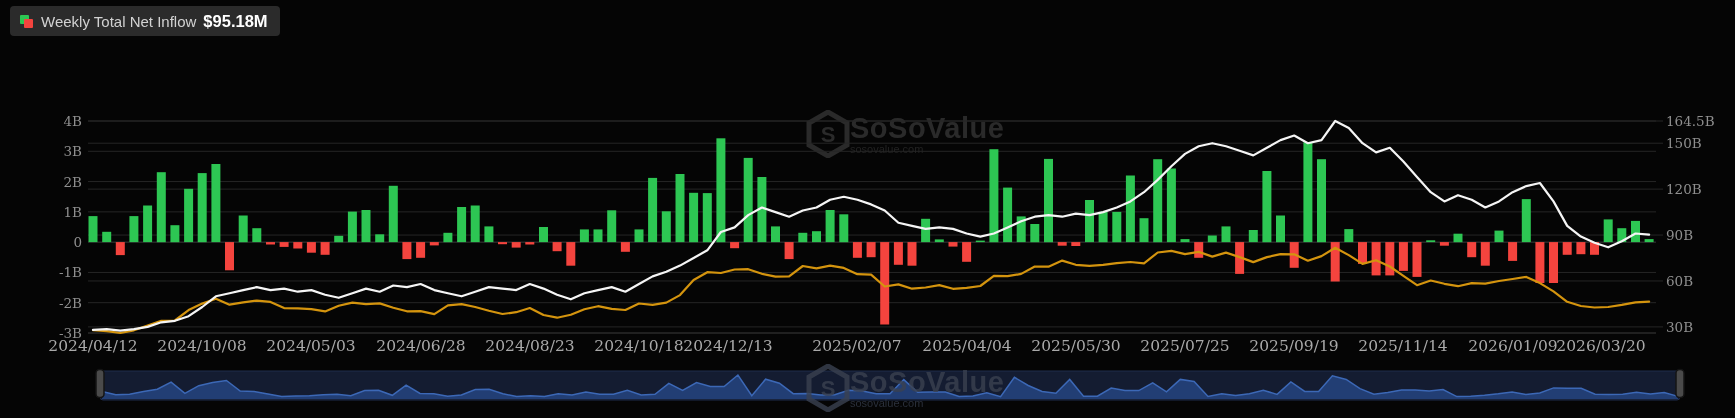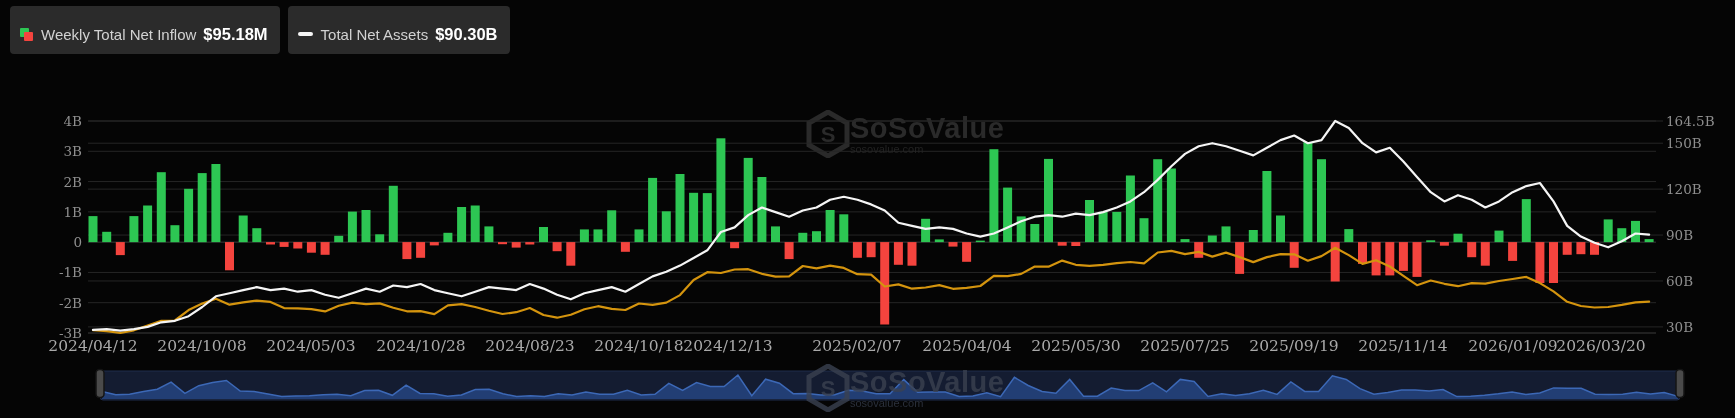--- a/index.html
+++ b/index.html
@@ -1,21 +1,21 @@
 <!DOCTYPE html>
 <html><head>
 <meta charset="utf-8">
 <style>
   html,body{margin:0;padding:0;background:#000;}
   .stage{position:relative;width:1735px;height:418px;background:#050505;overflow:hidden;
          font-family:"Liberation Sans","DejaVu Sans",sans-serif;}
   
   .legend{position:absolute;top:6px;left:10px;display:flex;gap:8px;z-index:30;}
   .pill{display:flex;align-items:center;background:#2b2b2b;border-radius:4px;
-        padding:8px 12px 0 10px;height:40px;cursor:pointer;}
+        padding:0 12px 0 10px;height:30px;cursor:pointer;}
   .pill .lbl{color:#d2d2d2;font-size:15px;white-space:nowrap;}
   .pill .val{color:#ffffff;font-size:16.5px;font-weight:700;margin-left:7px;white-space:nowrap;}
   .ic-squares{position:relative;width:13px;height:13px;margin-right:8px;flex:0 0 auto;}
   .ic-squares .sq1{position:absolute;left:0;top:0;width:9px;height:9px;border-radius:1px;}
   .ic-squares .sq2{position:absolute;right:0;bottom:0;width:9px;height:9px;border-radius:1px;}
   .ic-dash{width:15px;height:4.5px;border-radius:3px;margin-right:8px;flex:0 0 auto;}
   
   .ylab{position:absolute;font-family:"DejaVu Serif","Liberation Serif",serif;
         font-size:13.5px;color:#8f8f8f;line-height:18px;}
   .ylab.left{width:46px;text-align:right;}
@@ -34,25 +34,20 @@
 <div class="stage">
 
   <div class="legend">
     <div class="pill">
       <span class="ic-squares">
         <span class="sq1" id="sq-pos" style="background: rgb(45, 198, 83);"></span>
           <span class="sq2" id="sq-neg" style="background: rgb(244, 68, 62);"></span>
       </span>
       <span class="lbl">Weekly Total Net Inflow</span>
       <span class="val">$95.18M</span>
-    </div>
-    <div class="pill">
-      <span class="ic-dash" id="dash-assets" style="background: rgb(245, 245, 245);"></span>
-      <span class="lbl">Total Net Assets</span>
-      <span class="val">$90.30B</span>
     </div>
   </div>
 
   <div class="wm" id="wm-top" style="left:806px;top:110px;opacity:.95;">
   <svg width="44" height="48" viewBox="0 0 44 48" style="position:static">
     <polygon points="22,2 41,13 41,35 22,46 3,35 3,13" fill="none" stroke="#2c2c2c" stroke-width="5"></polygon>
     <text x="22" y="32" text-anchor="middle" font-size="22" font-weight="bold" fill="#2c2c2c" font-family="Liberation Sans,sans-serif">S</text>
   </svg>
   <span class="wm-text">
     <div class="wm-name" style="color:#2c2c2c">SoSoValue</div>
@@ -219,21 +214,21 @@
       <div class="ylab" style="left:1666px;top:134px;text-align:center;">150B</div>
       <div class="ylab" style="left:1666px;top:180px;">120B</div>
       <div class="ylab" style="left:1666px;top:226px;">90B</div>
       <div class="ylab" style="left:1666px;top:272px;">60B</div>
       <div class="ylab" style="left:1666px;top:318px;">30B</div>
     </div>
   <div id="axis-x">
       <div class="xlab" style="left:37px;">2024/04/12</div>
       <div class="xlab" style="left:146px;">2024/10/08</div>
       <div class="xlab" style="left:255px;">2024/05/03</div>
-      <div class="xlab" style="left:365px;">2024/10/28</div>
+      <div class="xlab" style="left:365px;">2024/06/28</div>
       <div class="xlab" style="left:474px;">2024/08/23</div>
       <div class="xlab" style="left:583px;">2024/10/18</div>
       <div class="xlab" style="left:672px;">2024/12/13</div>
       <div class="xlab" style="left:801px;">2025/02/07</div>
       <div class="xlab" style="left:911px;">2025/04/04</div>
       <div class="xlab" style="left:1020px;">2025/05/30</div>
       <div class="xlab" style="left:1129px;">2025/07/25</div>
       <div class="xlab" style="left:1238px;">2025/09/19</div>
       <div class="xlab" style="left:1347px;">2025/11/14</div>
       <div class="xlab" style="left:1457px;">2026/01/09</div>

